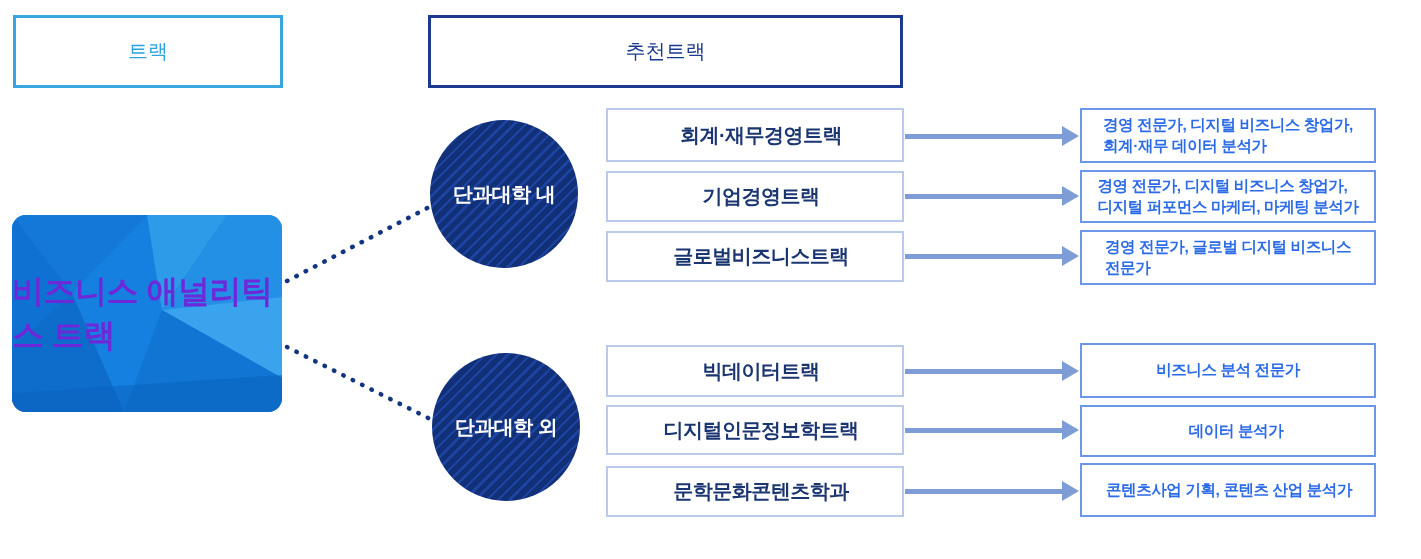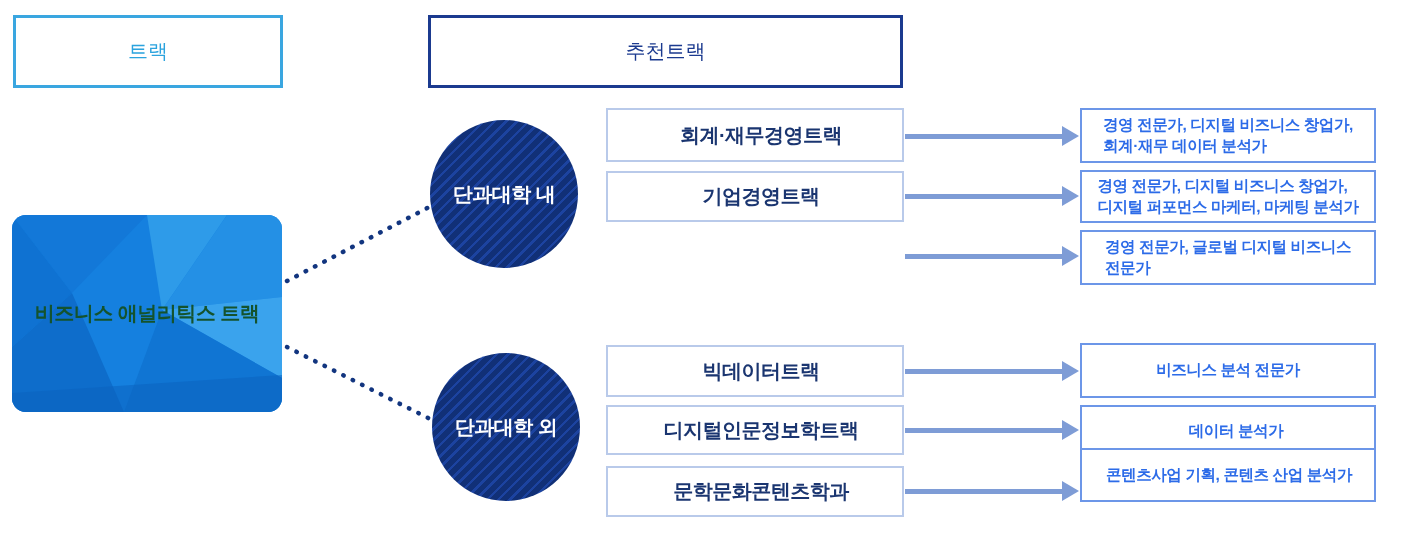--- a/index.html
+++ b/index.html
@@ -24,22 +24,21 @@
 
   
   .main-card{
     position:absolute;left:12px;top:215px;width:270px;height:197px;
     border-radius:14px;overflow:hidden;
   }
   .main-card svg{position:absolute;left:0;top:0;display:block;}
   .main-card .label{
     position:absolute;inset:0;
     display:flex;align-items:center;justify-content:center;
-    color:#14532d;font-weight:bold;font-size:20px;letter-spacing:-0.5px;
-    text-align:center;
+    color:#6d28d9;font-weight:bold;font-size:32px;letter-spacing:-0.5px;
   }
 
   
   .scope-circle{
     position:absolute;width:148px;height:148px;border-radius:50%;
     background:repeating-linear-gradient(135deg,#113077 0px,#113077 5.5px,#1C43A0 5.5px,#1C43A0 8px);
     display:flex;align-items:center;justify-content:center;
     color:#ffffff;font-weight:bold;font-size:20px;letter-spacing:-0.5px;
   }
   .scope-1{left:430px;top:120px;}
@@ -66,21 +65,21 @@
     display:flex;align-items:center;justify-content:center;
     color:#2C6BE8;font-weight:bold;font-size:15.5px;line-height:1.3;
     text-align:left;white-space:pre-line;letter-spacing:-0.4px;
     padding:2px 6px;
   }
   .c1{top:108px;height:55px;}
   .c2{top:170px;height:53px;}
   .c3{top:230px;height:55px;}
   .c4{top:343px;height:55px;}
   .c5{top:405px;height:52px;padding-left:22px;}
-  .c6{top:448px;height:54px;padding-left:8px;}
+  .c6{top:463px;height:54px;padding-left:8px;}
 
   
   .arrow{
     position:absolute;left:905px;width:174px;height:20px;
     display:flex;align-items:center;
   }
   .arrow .shaft{flex:1;height:5px;background:#7E9CD6;}
   .arrow .head{
     width:0;height:0;
     border-top:10px solid transparent;
@@ -131,20 +130,23 @@
   <div class="scope-circle scope-2">
     <span>단과대학 외</span>
   </div>
 
   <div class="track-box t1">
     <span>회계·재무경영트랙</span>
   </div>
   <div class="track-box t2">
     <span>기업경영트랙</span>
   </div>
+  <div class="track-box t3">
+    <span>글로벌비즈니스트랙</span>
+  </div>
   <div class="track-box t4">
     <span>빅데이터트랙</span>
   </div>
   <div class="track-box t5">
     <span>디지털인문정보학트랙</span>
   </div>
   <div class="track-box t6">
     <span>문학문화콘텐츠학과</span>
   </div>
 

